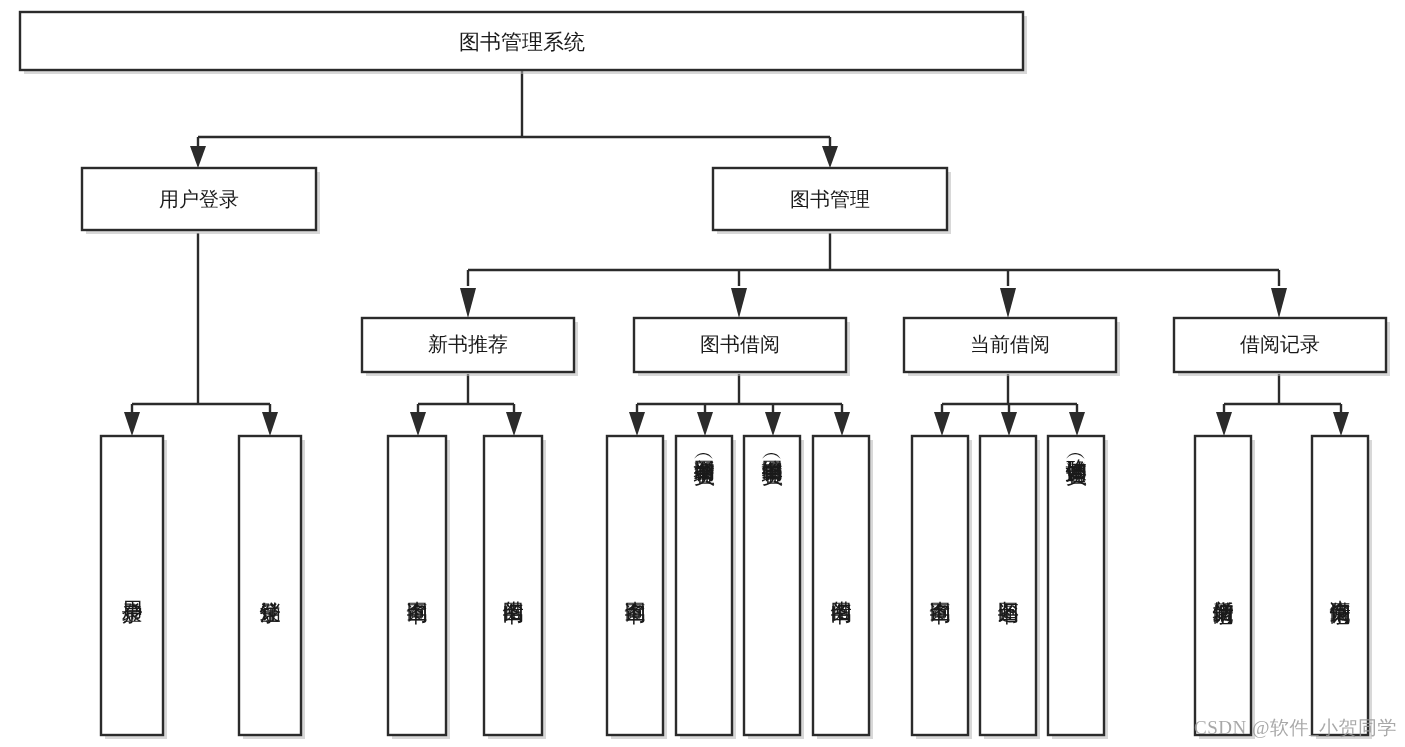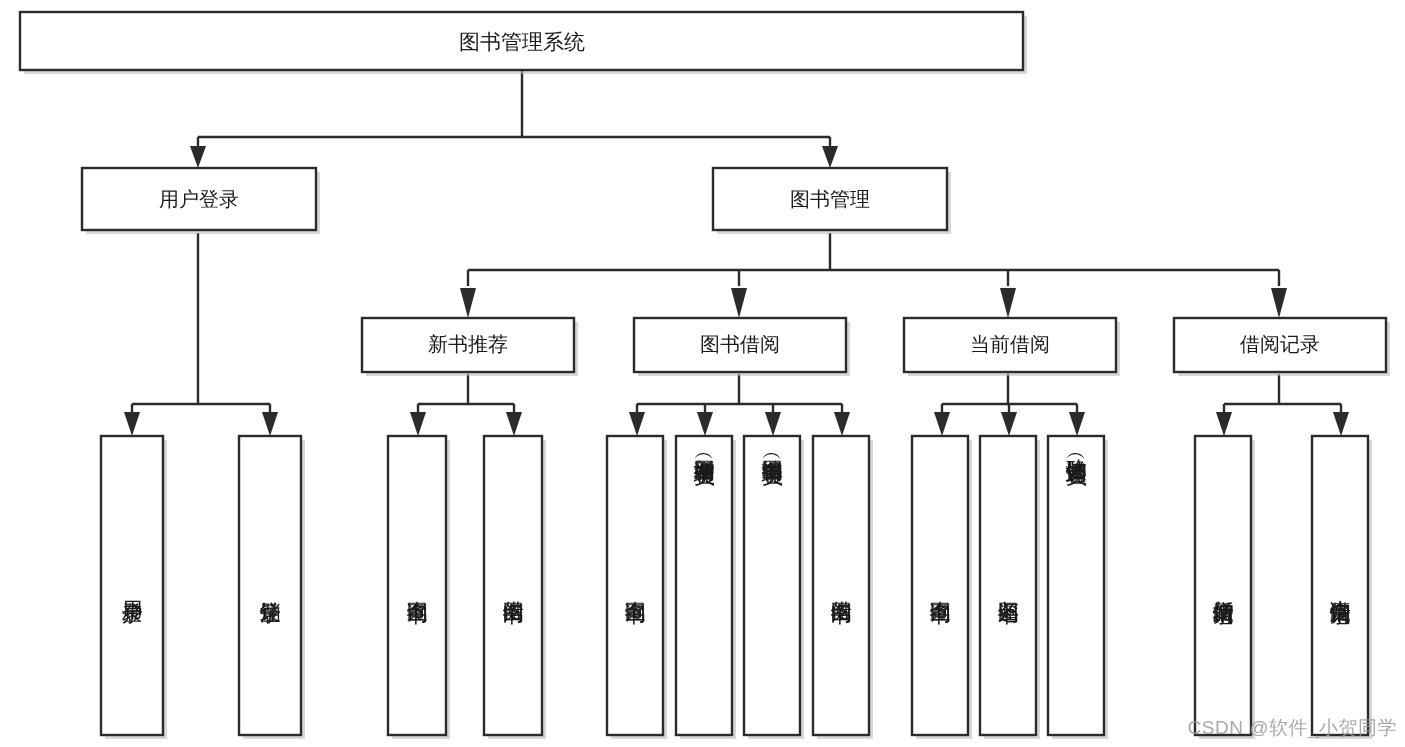--- a/index.html
+++ b/index.html
@@ -75,21 +75,21 @@
     font-size: 21px;
     line-height: 1.06;
     letter-spacing: 1px;
     color: #1a1a1a;
     white-space: nowrap;
   }
   .watermark {
     position: absolute;
     right: 8px;
     bottom: 6px;
-    font-family: Liberation Sans, sans-serif;
+    font-family: Liberation Serif, serif;
     font-size: 19px;
     color: #9a9a9a;
     opacity: 0.85;
     letter-spacing: 0.5px;
     white-space: nowrap;
   }
 </style>
 </head>
 <body>
 

